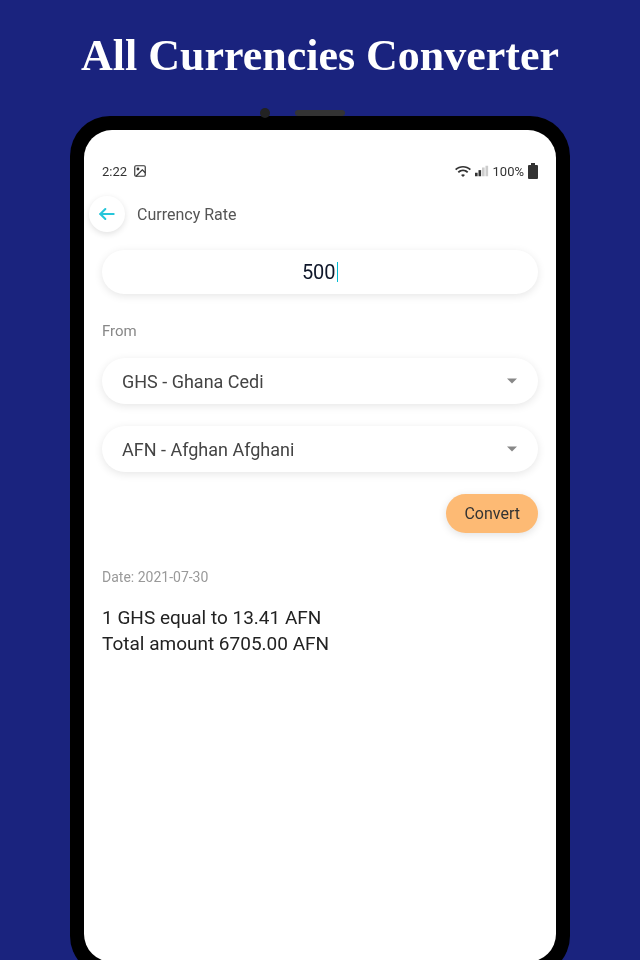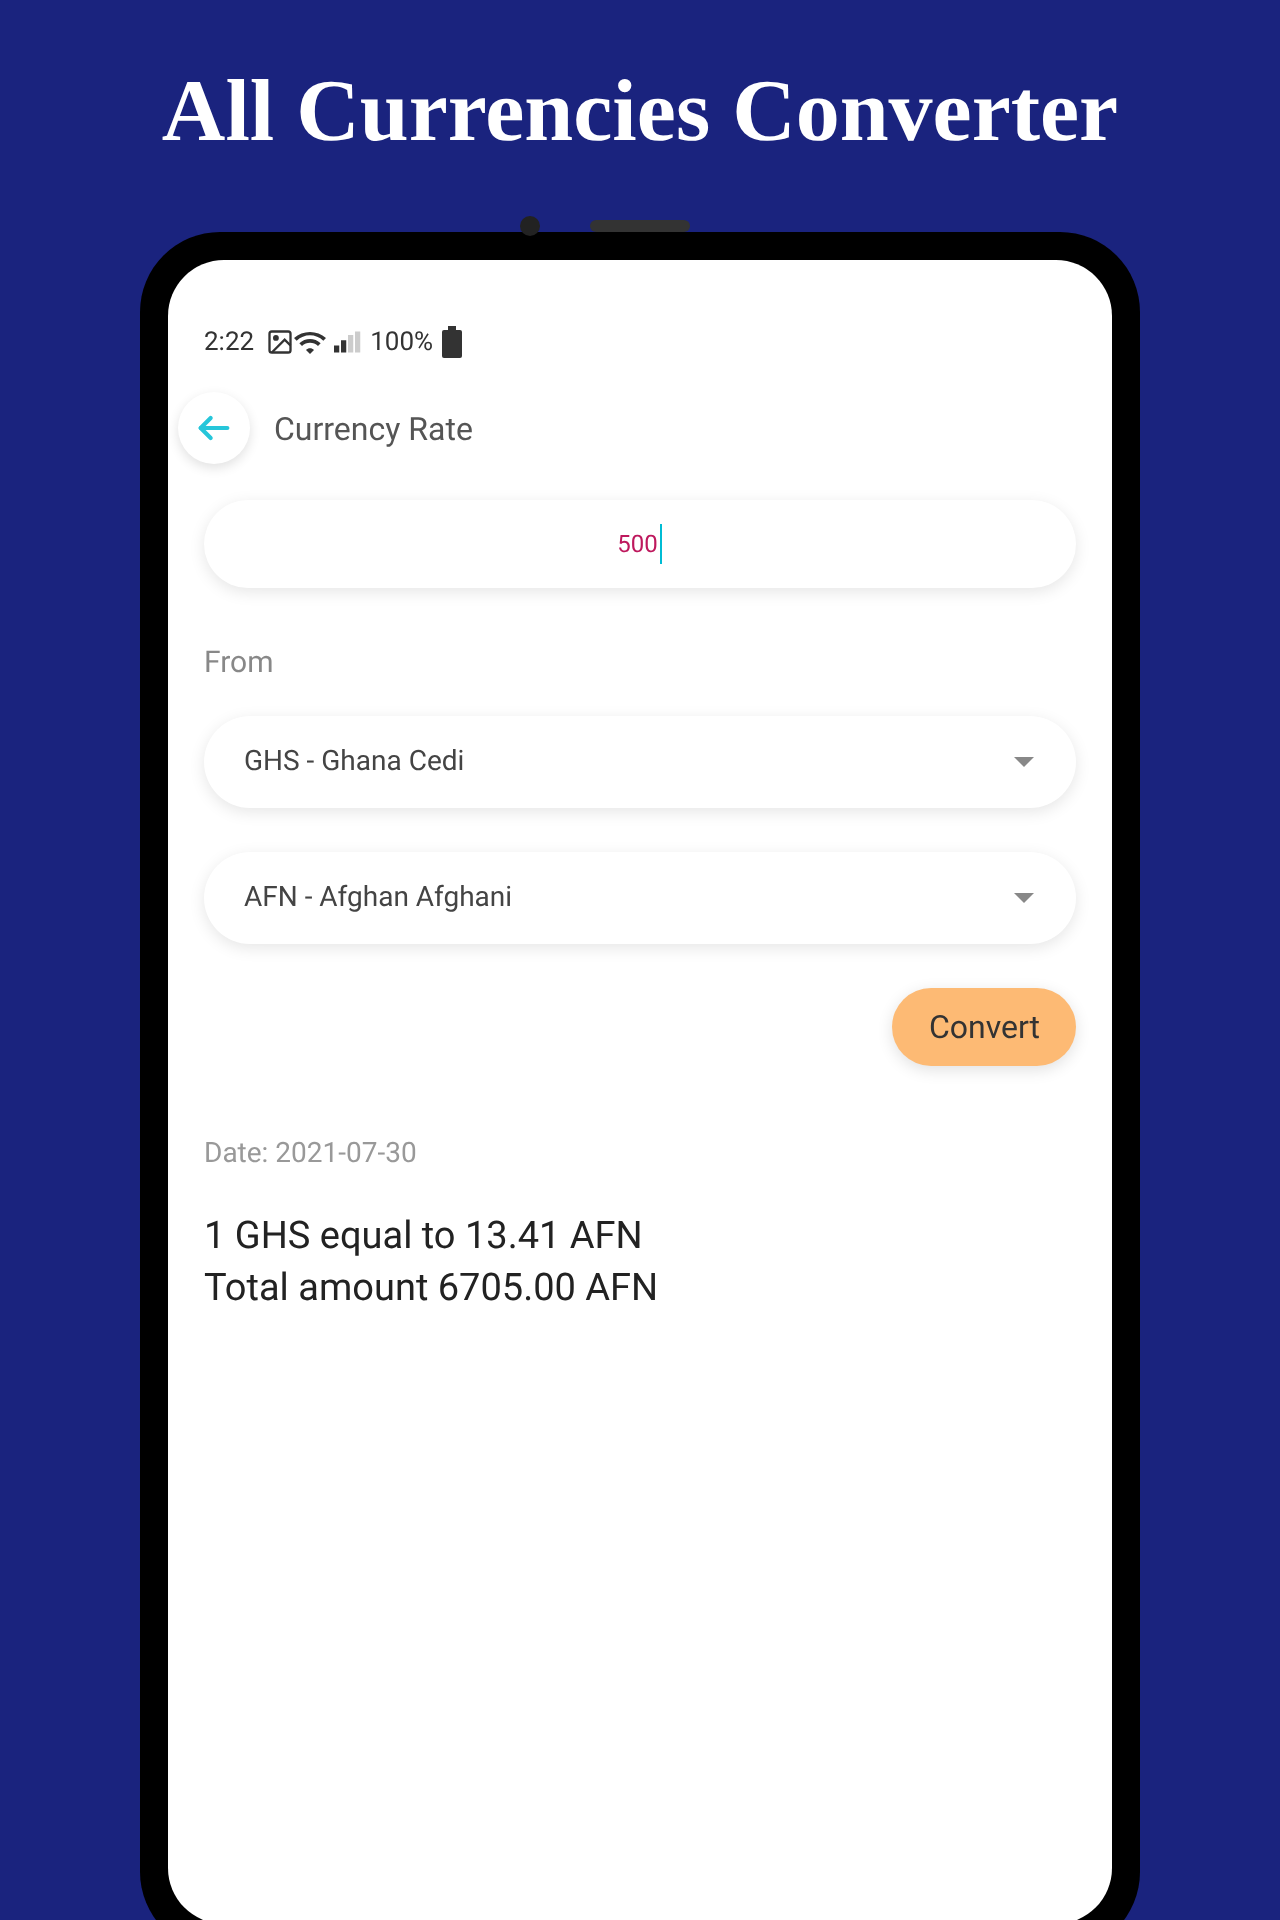--- a/index.html
+++ b/index.html
@@ -50,20 +50,21 @@
     position: absolute; left: 50%; transform: translateX(-50%); top: -6px;
   }
   .camera {
     width: 10px; height: 10px; background: #222; border-radius: 50%;
     position: absolute; left: 50%; transform: translateX(-60px); top: -8px;
   }
   .status-bar {
     height: 26px;
     display: flex;
     align-items: center;
+    justify-content: space-between;
     padding: 0 18px;
     font-size: 13px;
     color: #333;
   }
   .status-left { display: flex; align-items: center; gap: 6px; }
   .status-right { display: flex; align-items: center; gap: 4px; font-size: 13px; }
   .status-right svg { flex-shrink: 0; }
   .header-row {
     display: flex;
     align-items: center;
@@ -84,40 +85,40 @@
     height: 44px;
     border-radius: 22px;
     background: #fff;
     box-shadow: 0 2px 8px rgba(0,0,0,0.10);
     display: flex;
     align-items: center;
     justify-content: center;
     position: relative;
     margin-bottom: 28px;
   }
-  .amount-text { font-size: 12px; color: #be185d; }
+  .amount-text { font-size: 20px; color: #0f172a; }
   .caret {
     width: 1.5px; height: 20px; background: #00bcd4;
     display: inline-block; margin-left: 1px; vertical-align: middle;
   }
   .label { font-size: 15px; color: #888; margin-bottom: 18px; }
   .label-row { display:flex; align-items:center; justify-content: space-between; margin-bottom: 12px; }
   .select {
     width: 100%;
     height: 46px;
     border-radius: 23px;
     background: #fff;
     box-shadow: 0 2px 8px rgba(0,0,0,0.10);
     display: flex;
     align-items: center;
     justify-content: space-between;
     padding: 0 20px;
     margin-bottom: 22px;
   }
-  .select span { font-size: 14px; color: #444; }
+  .select span { font-size: 18px; color: #444; }
   .chevron { color: #888; }
   .swap-btn {
     width: 38px; height: 38px; border-radius: 50%;
     background: #ff6b5b;
     display: flex; align-items: center; justify-content: center;
     box-shadow: 0 2px 6px rgba(0,0,0,0.15);
   }
   .convert-row { display:flex; justify-content: flex-end; margin: 20px 0 30px; }
   .convert-btn {
     background: #fdba74;

